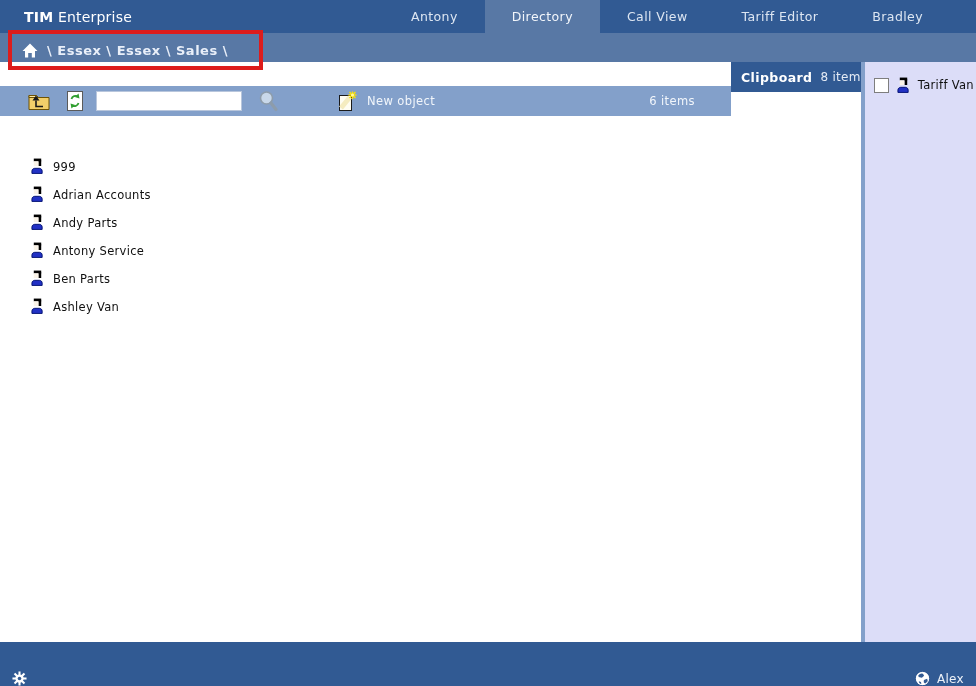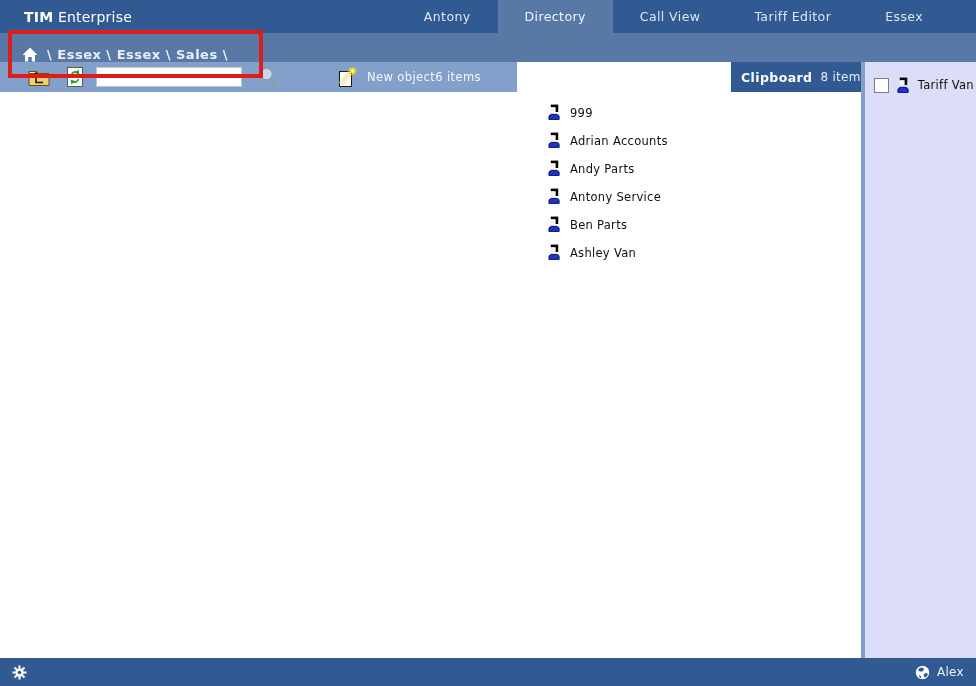--- a/index.html
+++ b/index.html
@@ -10,28 +10,28 @@
   .topbar{height:33px;background:#315a93;display:flex;align-items:center;}
   .brand{padding-left:24px;font-size:14px;color:#ffffff;letter-spacing:.2px;white-space:nowrap;}
   .brand b{font-weight:bold;}
   .brand span{font-weight:normal;}
   .tabs{margin-left:auto;display:flex;height:100%;padding-right:26px;}
   .tab{padding:0 27px;line-height:33px;font-size:12.5px;color:#dde6f2;letter-spacing:.4px;cursor:default;white-space:nowrap;}
   .tab.active{background:#5878a5;color:#f2f6fb;}
 
   
   .crumbbar{height:29px;background:#5878a5;position:relative;}
-  .annot-crumb{position:absolute;left:8px;top:-3px;width:255px;height:48px;
+  .annot-crumb{position:absolute;left:8px;top:-3px;width:255px;height:40px;
        border:4px solid #dd1c1c;box-sizing:border-box;z-index:6;
        display:flex;align-items:center;gap:9px;padding-left:10px;}
   .crumb-text{color:#e9eff9;font-weight:bold;font-size:13px;letter-spacing:.5px;white-space:nowrap;}
 
   
   .mainrow{display:flex;height:596px;}
-  .leftcol{width:731px;display:flex;flex-direction:row;}
+  .leftcol{width:731px;display:flex;flex-direction:column;margin-top:24px;}
   .rightcol{width:245px;display:flex;}
 
   
   .ltoolbar{height:30px;background:#83a0ca;display:flex;align-items:center;padding-left:28px;box-sizing:border-box;}
   .tool-btn{display:flex;align-items:center;justify-content:center;cursor:pointer;}
   .search-input{width:146px;height:20px;border:1px solid #b8c6dc;background:#fff;margin-left:11px;
        font-family:"DejaVu Sans",sans-serif;font-size:11px;padding:0 3px;box-sizing:border-box;outline:none;}
   .mag{margin-left:16px;}
   .newobj{display:flex;align-items:center;gap:9px;margin-left:59px;cursor:pointer;}
   .bar-label{color:#f2f6fb;font-size:11.5px;letter-spacing:.4px;white-space:nowrap;}
@@ -50,43 +50,43 @@
   .annot-paste{position:absolute;left:6px;top:0;width:89px;height:30px;border:3px solid #dd1c1c;
        box-sizing:border-box;display:flex;align-items:center;gap:8px;padding-left:8px;z-index:6;}
   .clear-btn{position:absolute;left:99px;top:0;height:30px;display:flex;align-items:center;gap:8px;padding-left:6px;cursor:pointer;}
   .clip-body{flex:1;background:#dcddf8;border-left:4px solid #83a0ca;box-sizing:border-box;
        padding-top:12px;padding-left:9px;}
   .clip-item{height:22px;display:flex;align-items:center;gap:8px;cursor:pointer;}
   .checkbox{width:13px;height:13px;background:#fff;border:1px solid #7e7e7e;flex:0 0 auto;}
   .clip-item .name{font-size:11.5px;color:#101010;letter-spacing:.3px;}
 
   
-  .statusbar{position:absolute;left:0;bottom:0;width:100%;height:28px;background:#315a93;
-       display:flex;align-items:center;box-sizing:border-box;}
+  .statusbar{position:absolute;left:0;bottom:0;width:100%;height:44px;background:#315a93;
+       display:flex;align-items:flex-end;box-sizing:border-box;}
   .gear{margin-left:12px;cursor:pointer;display:flex;}
   .userbox{margin-left:auto;margin-right:12px;display:flex;align-items:center;gap:7px;cursor:pointer;}
   .user-label{color:#eef2f8;font-size:12px;letter-spacing:.3px;}
 
   svg{display:block;}
 </style>
 </head>
 <body>
 
 <div class="app">
 
   <div class="topbar">
     <div class="brand">
       <b>TIM</b><span> </span><span>Enterprise</span>
     </div>
     <div class="tabs">
       <div class="tab">Antony</div>
       <div class="tab active">Directory</div>
       <div class="tab">Call View</div>
       <div class="tab">Tariff Editor</div>
-      <div class="tab">Essex</div>
+      <div class="tab">Bradley</div>
     </div>
   </div>
 
   <div class="crumbbar">
     <div class="annot-crumb">
       <span class="tool-btn">
         <svg width="16" height="15" viewBox="0 0 16 15">
           <path d="M8 0.5 L15.5 8 H13 V14.5 H9.8 V10 H6.2 V14.5 H3 V8 H0.5 Z" fill="#ffffff"></path>
         </svg>
       </span>

